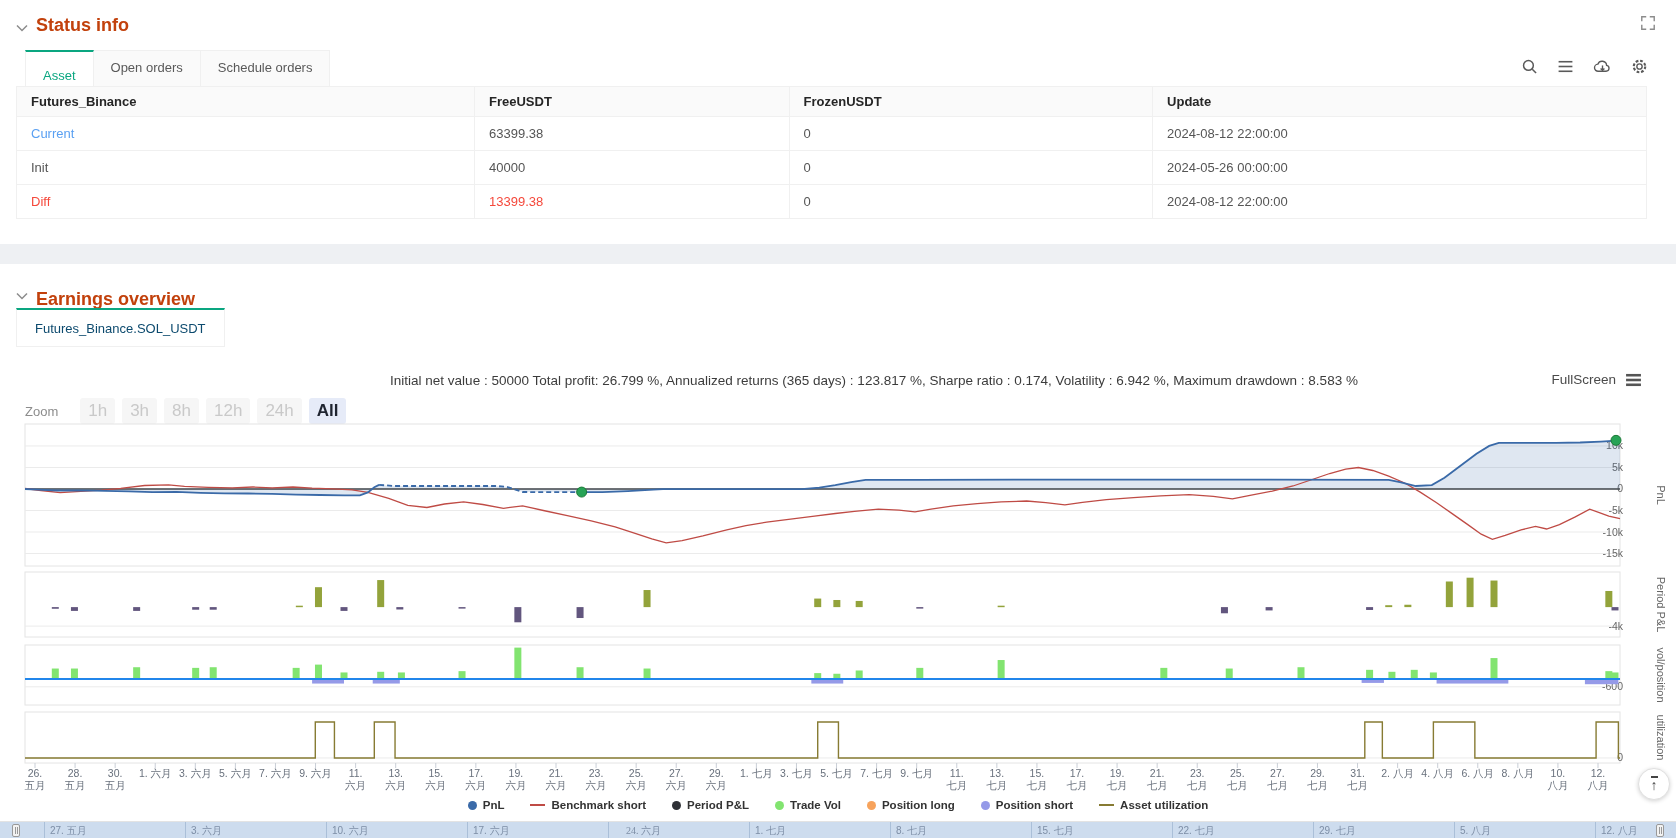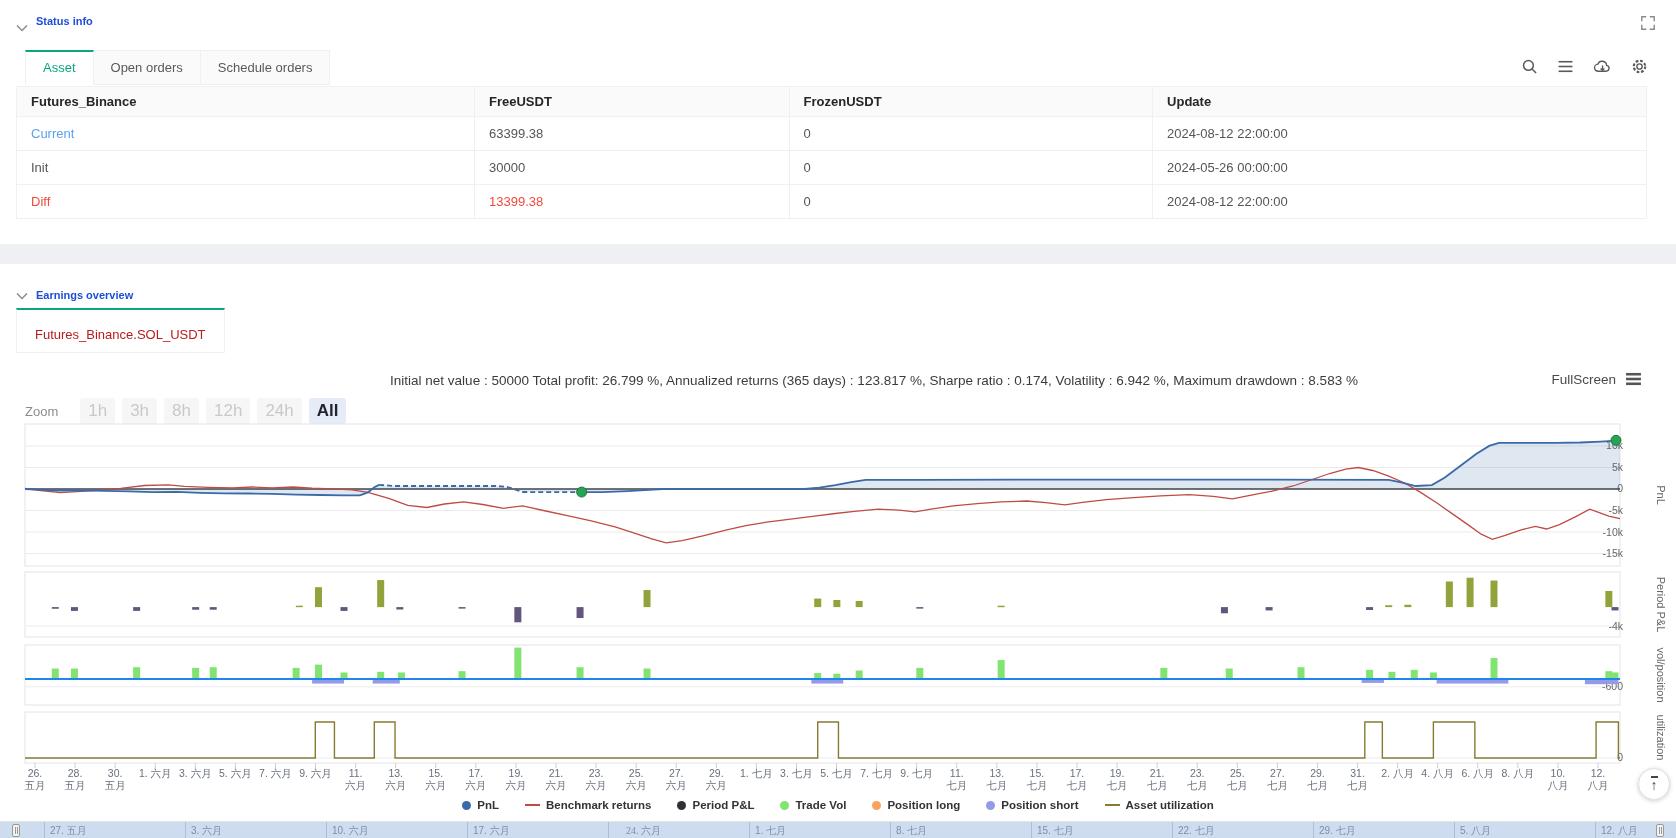--- a/index.html
+++ b/index.html
@@ -2,50 +2,50 @@
 <html><head>
 <meta charset="utf-8">
 <style>
   * { margin:0; padding:0; box-sizing:border-box; }
   html,body { background:#fff; }
   body { font-family:"Liberation Sans","DejaVu Sans",sans-serif; color:#333; }
   .page { position:relative; width:1676px; height:838px; background:#fff; overflow:hidden; }
 
   
   .sec-chevron { position:absolute; color:#8c8c8c; cursor:pointer; }
-  .sec-title { position:absolute; font-size:11px; font-weight:bold; color:#1d4ed8; }
+  .sec-title { position:absolute; font-size:18px; font-weight:bold; color:#c2410c; }
 
   .win-expand { position:absolute; top:15px; right:20px; cursor:pointer; }
 
   
   .tabs { position:absolute; display:flex; }
   .tab { padding:9px 17px; font-size:13px; color:#595959; background:#fafafa;
          border:1px solid #f0f0f0; border-left-width:0; cursor:pointer; white-space:nowrap; }
   .tab:first-child { border-left-width:1px; }
-  .tab.active { background:#fff; color:#0aa680; border-top:2px solid #0aa680; border-bottom-color:#fff; padding-top:8px; }
+  .tab.active { background:#fff; color:#0aa680; border-top:2px solid #0aa680; border-bottom-color:#fff; padding-top:16px; }
 
   .toolbar-icons { position:absolute; display:flex; gap:19px; align-items:center; }
   .toolbar-icons svg { cursor:pointer; display:block; }
 
   
   .status-table { position:absolute; left:16px; top:86px; width:1631px; border-collapse:collapse; font-size:13px; }
   .status-table th, .status-table td { border:1px solid #f0f0f0; text-align:left; padding:6px 14px; }
   .status-table th { background:#fafafa; color:#262626; font-weight:bold; height:30px; }
   .status-table td { height:34px; color:#555; background:#fff; }
   td.c-link { color:#5aa0f2; cursor:pointer; }
   td.c-danger { color:#f5483b;margin-left:44px; }
 
   .divider-band { position:absolute; left:0; top:244px; width:100%; height:20px; background:#eef0f3; }
 
-  .earn-tab { position:absolute; left:16px; top:308px; padding:17px 18px 10px; font-size:13px;
-              color:#b91c1c; background:#fff; border:1px solid #f0f0f0; border-top:2px solid #0aa680; cursor:pointer; }
+  .earn-tab { position:absolute; left:16px; top:308px; padding:11px 18px 10px; font-size:13px;
+              color:#0c4a6e; background:#fff; border:1px solid #f0f0f0; border-top:2px solid #0aa680; cursor:pointer; }
 
   .stats-line { position:absolute; left:0; top:373px; width:100%; text-align:center; font-size:13.5px; color:#3c3c3c;margin-left:36px; }
 
-  .fullscreen-row { position:absolute; top:372px; right:34px; display:flex; gap:9px; }
+  .fullscreen-row { position:absolute; top:372px; right:34px; display:flex; align-items:center; gap:9px; }
   .fullscreen-label { font-size:13.5px; color:#4a4a4a; cursor:pointer; }
   .chart-menu { cursor:pointer; }
 
   .zoom-row { position:absolute; left:25px; top:398px; display:flex; align-items:center; gap:7px; font-size:13px; }
   .zoom-label { color:#8c8c8c; margin-right:15px; }
   .zoom-btn { padding:3px 8px; border-radius:3px; background:#f6f6f6; color:#c9c9c9; font-size:17px; cursor:pointer; }
   .zoom-btn.active { background:#e6ebf8; color:#1f2430; font-weight:bold; }
 
   .chart-svg { position:absolute; left:0; top:420px; }
 
@@ -123,21 +123,21 @@
     </thead>
     <tbody>
       <tr>
         <td class="c-link">Current</td>
         <td>63399.38</td>
         <td>0</td>
         <td>2024-08-12 22:00:00</td>
       </tr>
       <tr>
         <td>Init</td>
-        <td>30000</td>
+        <td>40000</td>
         <td>0</td>
         <td>2024-05-26 00:00:00</td>
       </tr>
       <tr>
         <td class="c-danger">Diff</td>
         <td class="c-danger">13399.38</td>
         <td>0</td>
         <td>2024-08-12 22:00:00</td>
       </tr>
     </tbody>
@@ -358,21 +358,21 @@
       <text x="1598.0000000000002" y="777" text-anchor="middle" fill="#68707c" font-size="10.5"><tspan x="1598.0000000000002">12.</tspan><tspan x="1598.0000000000002" y="789">八月</tspan></text>
     </svg>
 
   <div id="legend" class="legend">
       <span class="legend-item">
         <span class="dot" style="background: rgb(58, 106, 168);"></span>
         <span class="lbl">PnL</span>
       </span>
       <span class="legend-item">
         <span class="lin" style="border-top-color: rgb(191, 75, 69);"></span>
-        <span class="lbl">Benchmark returns</span>
+        <span class="lbl">Benchmark short</span>
       </span>
       <span class="legend-item">
         <span class="dot" style="background: rgb(47, 49, 54);"></span>
         <span class="lbl">Period P&amp;L</span>
       </span>
       <span class="legend-item">
         <span class="dot" style="background: rgb(130, 228, 112);"></span>
         <span class="lbl">Trade Vol</span>
       </span>
       <span class="legend-item">

